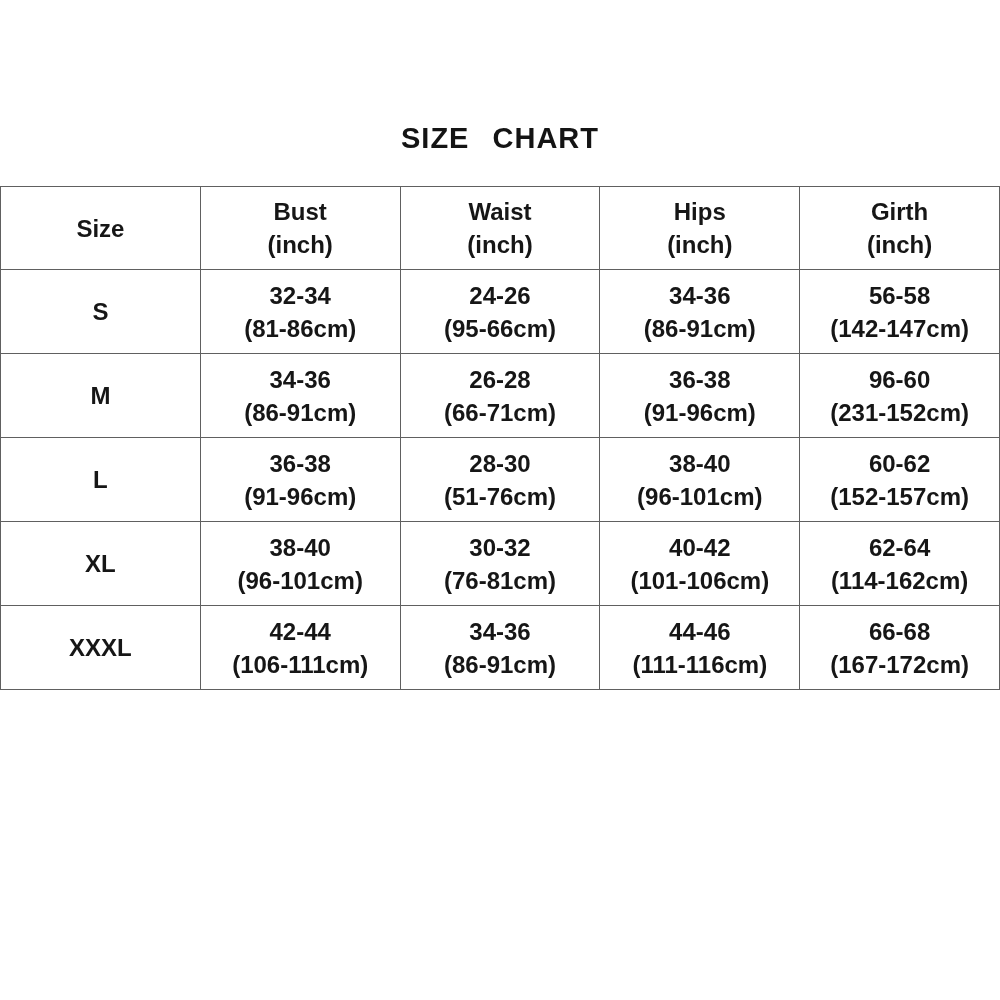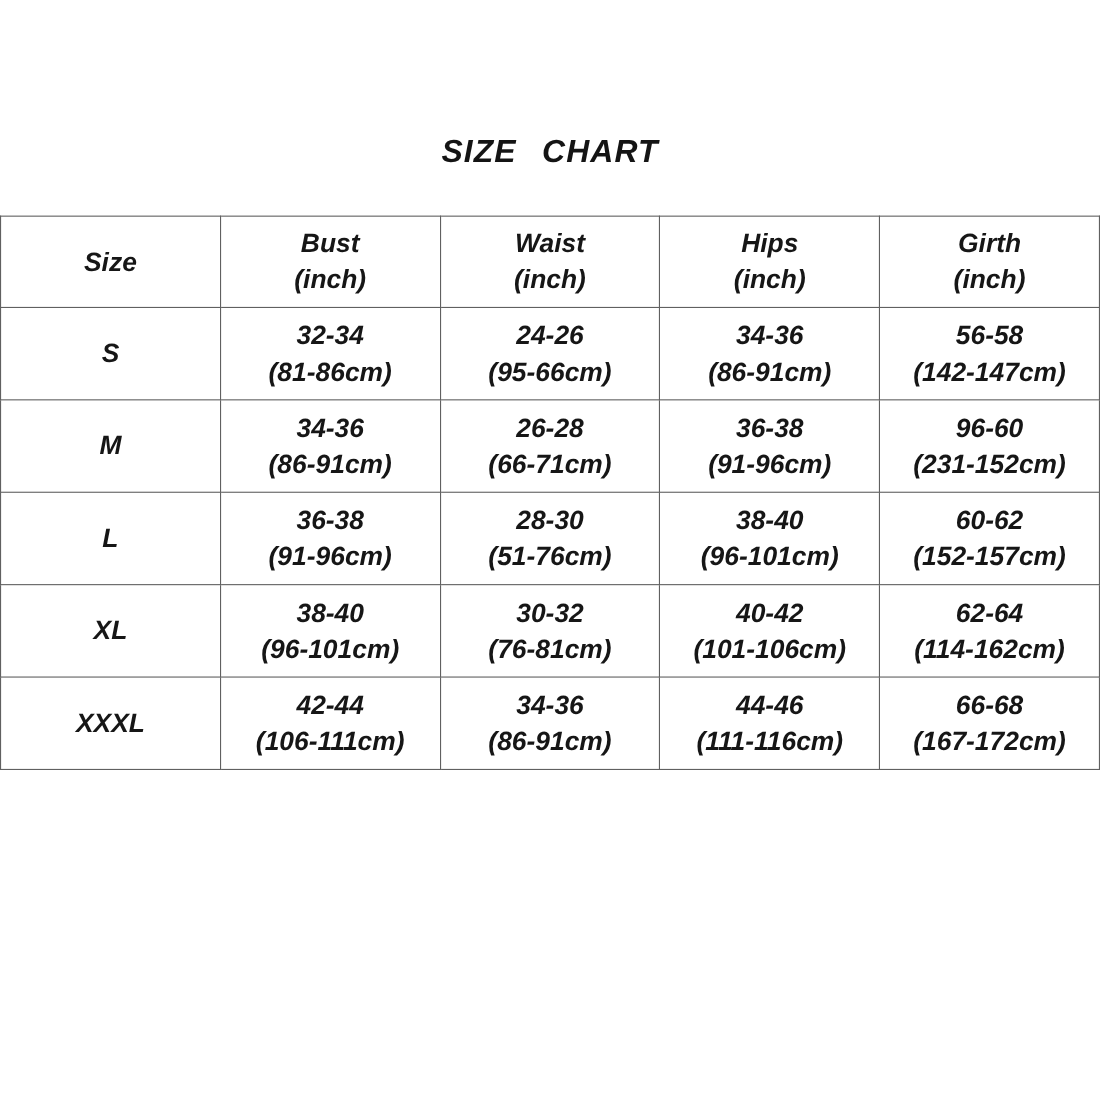--- a/index.html
+++ b/index.html
@@ -9,33 +9,32 @@
     width: 1000px;
     height: 1000px;
     font-family: "Liberation Sans", sans-serif;
     color: #151515;
   }
   .page {
     width: 1000px;
     height: 1000px;
     box-sizing: border-box;
     overflow: hidden;
-    font-style: italic;
   }
   h1.title {
     margin: 122px 0 0 0;
     text-align: center;
     font-size: 29px;
     font-weight: 700;
     letter-spacing: 1px;
     word-spacing: 14px;
     color: #141414;
   }
   table.size-chart {
-    margin-top: 41px;
+    margin-top: 31px;
     width: 100%;
     border-collapse: collapse;
     table-layout: fixed;
   }
   table.size-chart th,
   table.size-chart td {
     border: 1.5px solid #606060;
     text-align: center;
     vertical-align: middle;
     padding: 0;

